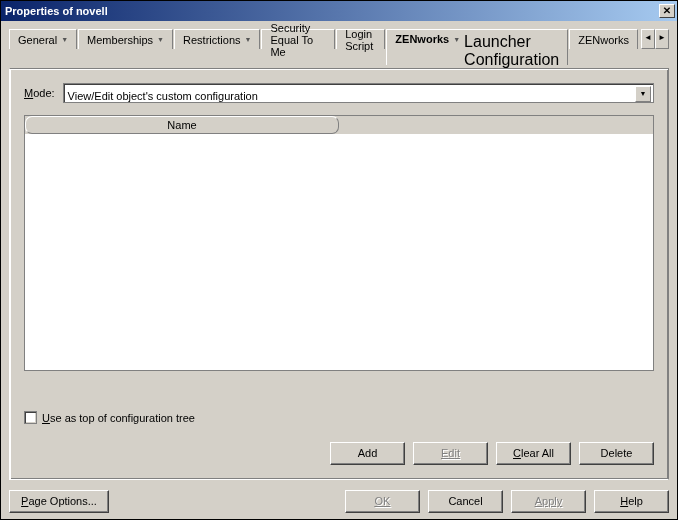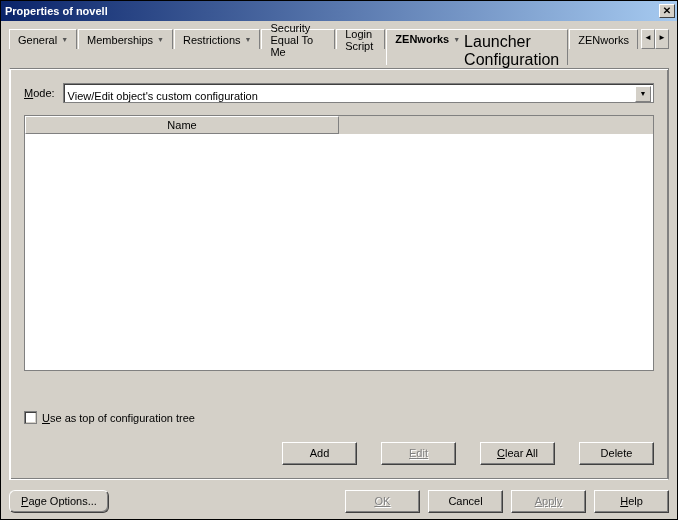--- a/index.html
+++ b/index.html
@@ -164,21 +164,21 @@
       height: 18px;
       background: #d4d0c8;
     }
     .th {
       border: 1px solid #fff;
       border-right-color: #808080;
       border-bottom-color: #808080;
       text-align: center;
       line-height: 16px;
     }
-    .th-name { width: 50%; }
+    .th-name { width: 50%; border-radius: 7px; }
     .th-value { flex: 1; }
     .table-body {
       flex: 1;
       background: #fff;
     }
     .checkbox-row {
       display: flex;
       align-items: center;
       margin-bottom: 18px;
       margin-top: 28px;
@@ -188,21 +188,21 @@
       height: 13px;
       background: #fff;
       border: 1px solid #808080;
       box-shadow: inset 1px 1px 0 #404040, inset -1px -1px 0 #d4d0c8;
       margin-right: 5px;
     }
     .u { text-decoration: underline; }
     .button-row {
       display: flex;
       justify-content: flex-end;
-      gap: 24px;
+      gap: 8px;
     }
     .btn {
       min-width: 75px;
       height: 23px;
       background: #d4d0c8;
       border: 1px solid #fff;
       border-right-color: #404040;
       border-bottom-color: #404040;
       box-shadow: inset -1px -1px 0 #808080;
       text-align: center;
@@ -215,21 +215,20 @@
       text-decoration: underline;
     }
     .bottom-row {
       display: flex;
       padding: 6px 8px 6px 8px;
       gap: 8px;
     }
     .bottom-row .spacer { flex: 1; }
     .page-options {
       min-width: 100px;
-      border-radius: 6px;
     }
   </style>
 </head>
 <body>
 
 <div class="window">
   <div class="titlebar">
     <span class="titlebar-text">Properties of novell</span>
     <div class="close-btn">✕</div>
   </div>

